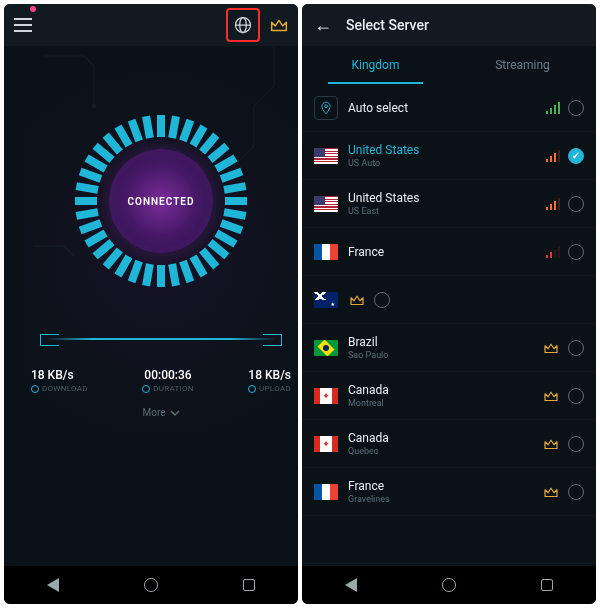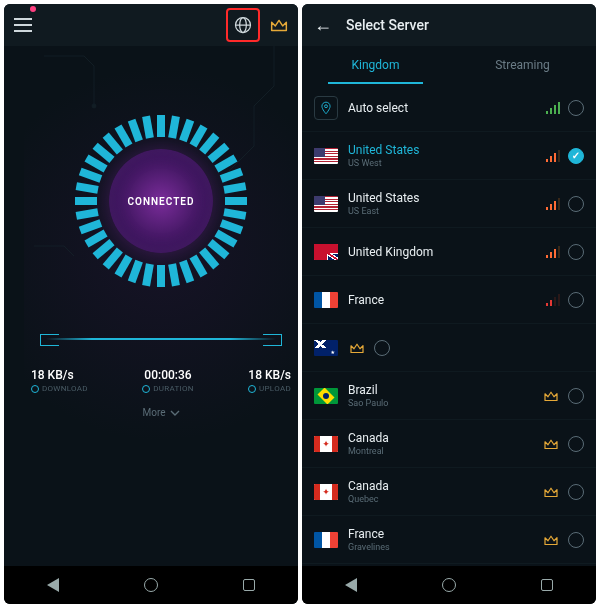--- a/index.html
+++ b/index.html
@@ -332,21 +332,21 @@
               <span class="b3"></span>
               <span class="b4"></span>
             </div>
             <div class="radio "></div>
           </div>
     </div>
         <div class="server">
       <div class="flag us"></div>
       <div class="srv-text">
         <div class="srv-name sel">United States</div>
-        <div class="srv-sub">US West</div>
+        <div class="srv-sub">US Auto</div>
       </div>
       <div class="srv-right">
             <div class="signal orange">
               <span class="b1"></span>
               <span class="b2"></span>
               <span class="b3"></span>
               <span class="b4"></span>
             </div>
             <div class="radio checked"></div>
           </div>
@@ -361,36 +361,20 @@
             <div class="signal orange">
               <span class="b1"></span>
               <span class="b2"></span>
               <span class="b3"></span>
               <span class="b4"></span>
             </div>
             <div class="radio "></div>
           </div>
     </div>
         <div class="server">
-      <div class="flag uk"></div>
-      <div class="srv-text">
-        <div class="srv-name ">United Kingdom</div>
-
-      </div>
-      <div class="srv-right">
-            <div class="signal orange">
-              <span class="b1"></span>
-              <span class="b2"></span>
-              <span class="b3"></span>
-              <span class="b4"></span>
-            </div>
-            <div class="radio "></div>
-          </div>
-    </div>
-        <div class="server">
       <div class="flag fr"></div>
       <div class="srv-text">
         <div class="srv-name ">France</div>
 
       </div>
       <div class="srv-right">
             <div class="signal red">
               <span class="b1"></span>
               <span class="b2"></span>
               <span class="b3"></span>

